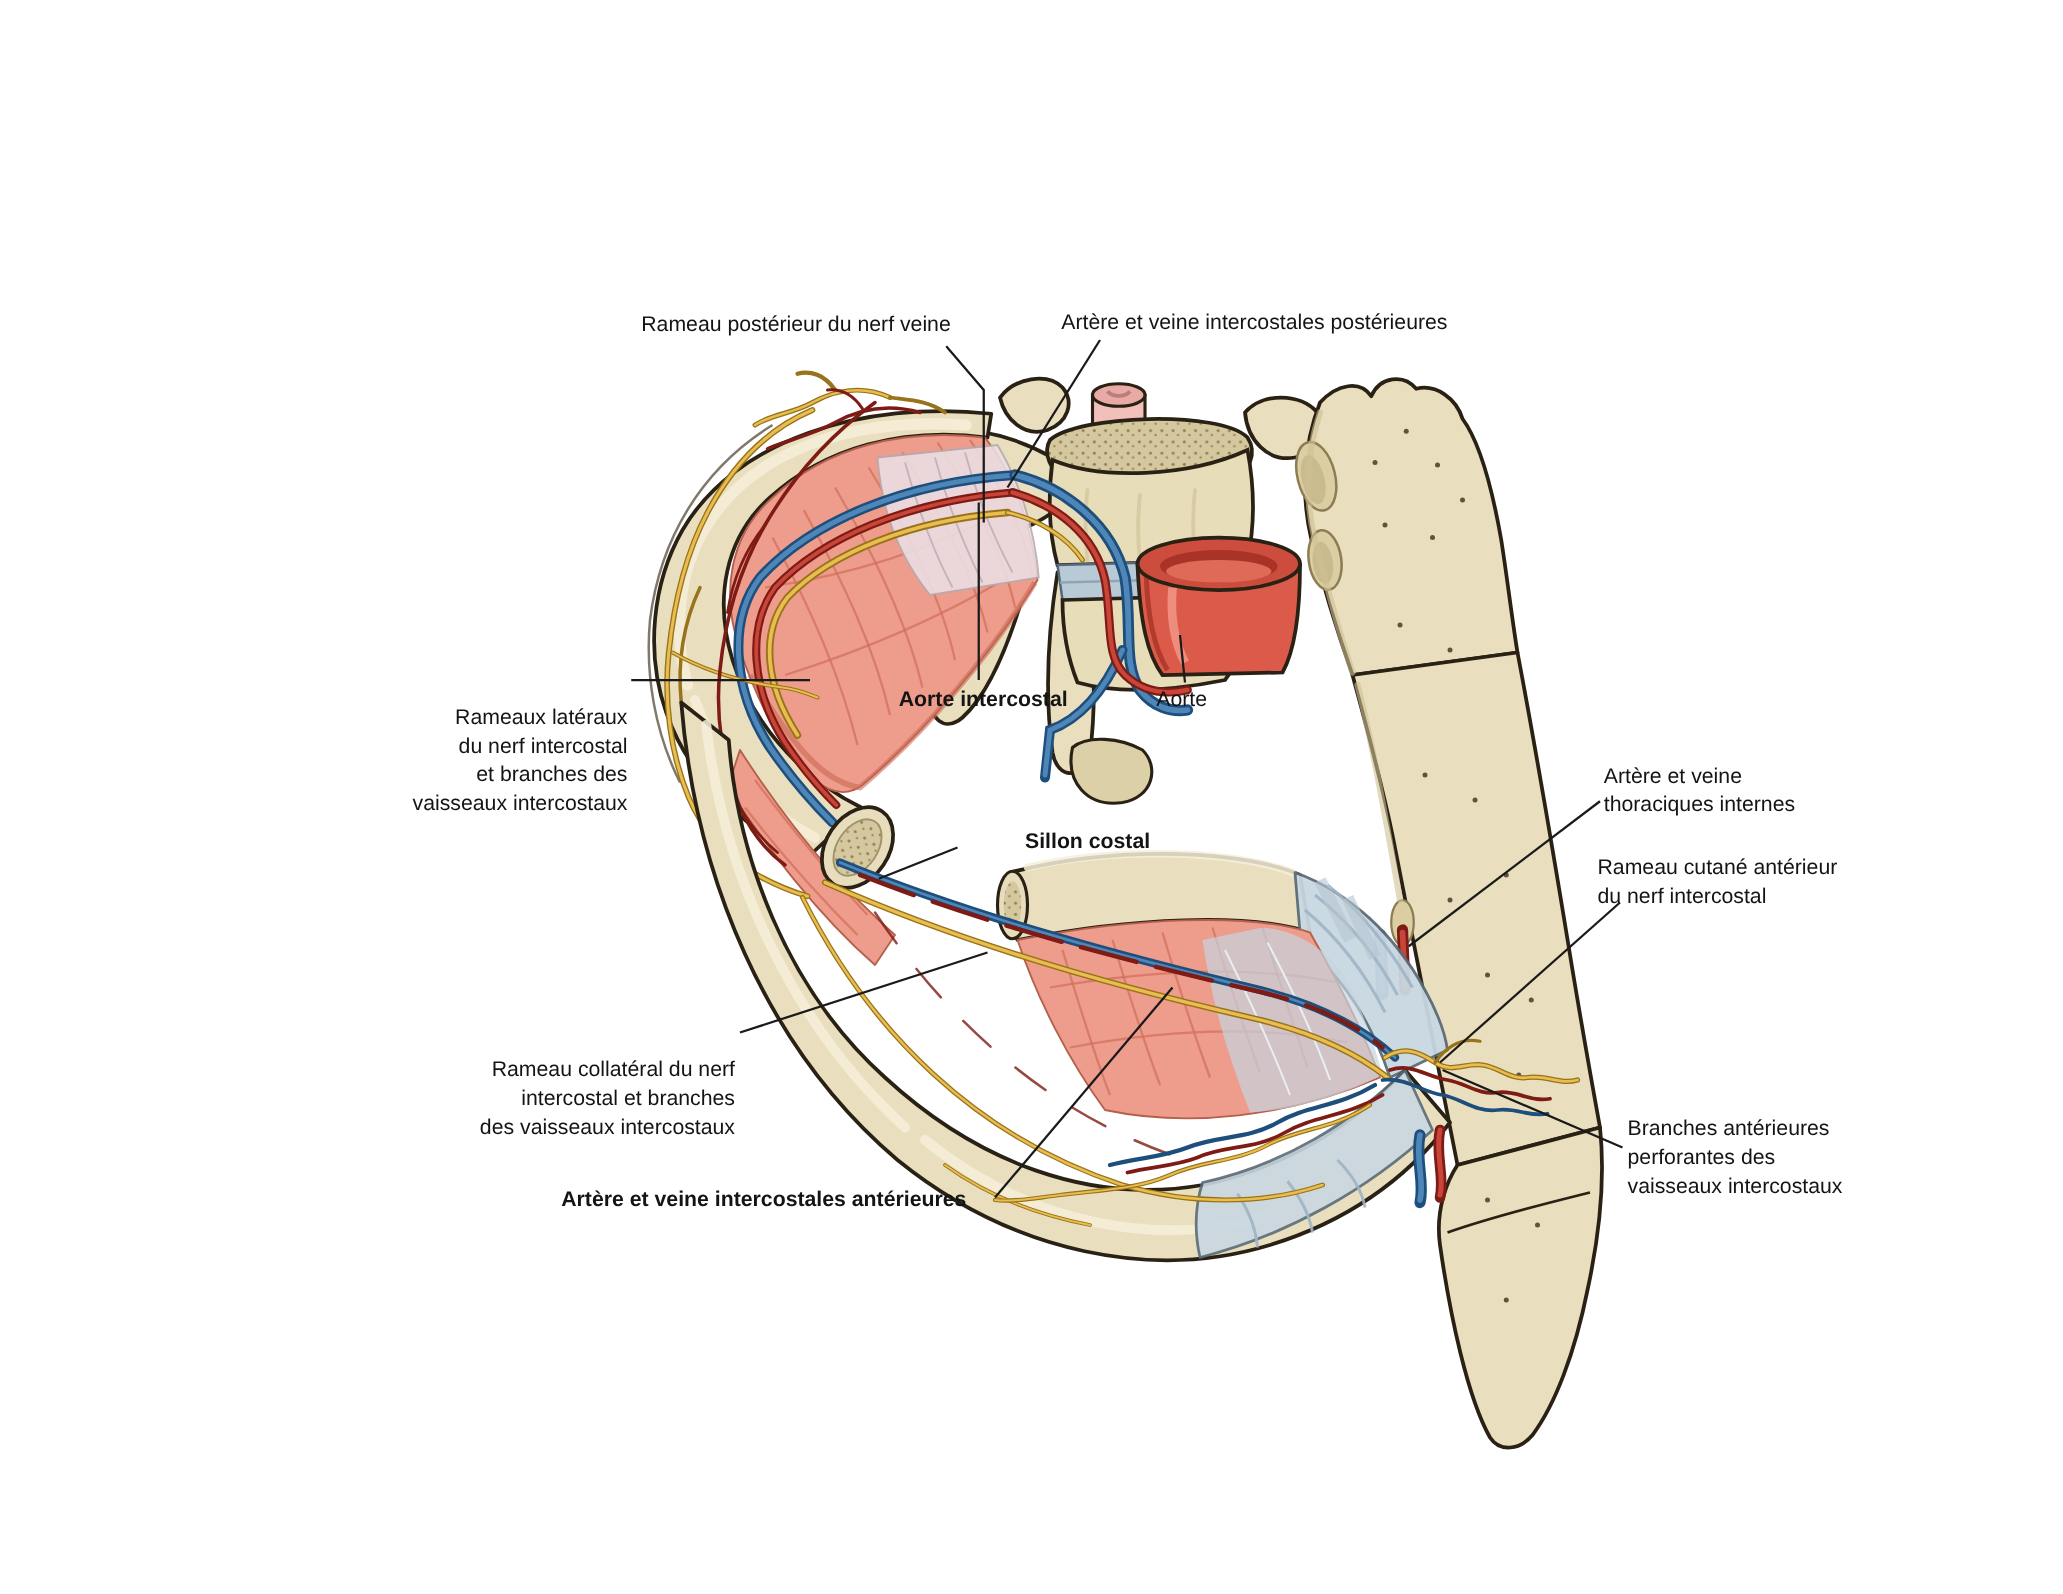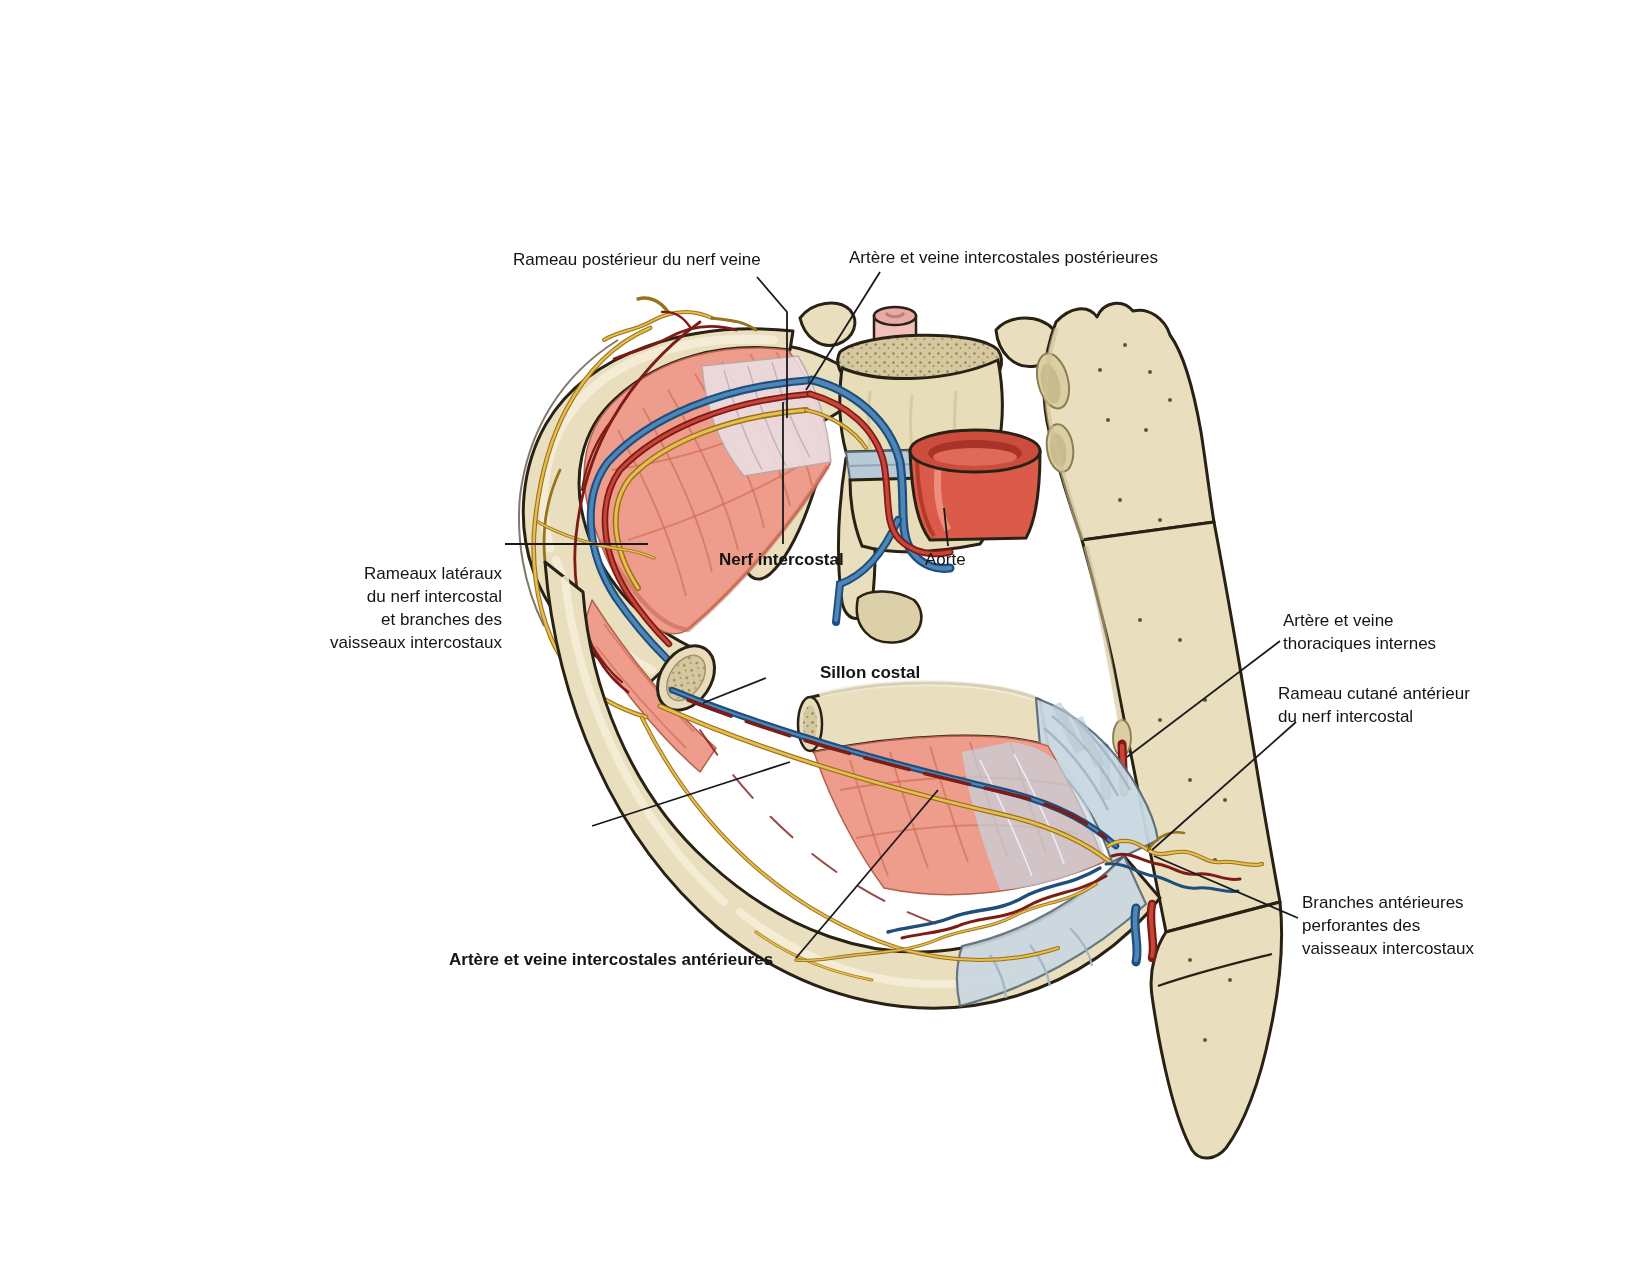--- a/index.html
+++ b/index.html
@@ -300,32 +300,35 @@
 
 <div class="anat-label" style="left:513px;top:248px;">Rameau postérieur du nerf veine</div>
 
 <div class="anat-label" style="left:849px;top:246px;">Artère et veine intercostales postérieures</div>
 
 <div class="anat-label ar" style="right:1148px;top:534px;">Rameaux latéraux
 du nerf intercostal
 et branches des
 vaisseaux intercostaux</div>
 
-<div class="anat-label bold" style="left:719px;top:548px;">Nerf intercostal</div>
+<div class="anat-label bold" style="left:719px;top:548px;">Aorte intercostal</div>
 
 <div class="anat-label" style="left:925px;top:548px;">Aorte</div>
 
 <div class="anat-label bold" style="left:772px;top:661px;margin-left:48px;">Sillon costal</div>
 
 <div class="anat-label" style="left:1283px;top:609px;">Artère et veine
 thoraciques internes</div>
 
 <div class="anat-label" style="left:1278px;top:682px;">Rameau cutané antérieur
 du nerf intercostal</div>
 
+<div class="anat-label ar" style="right:1062px;top:816px;">Rameau collatéral du nerf
+intercostal et branches
+des vaisseaux intercostaux</div>
 
 <div class="anat-label bold" style="left:449px;top:948px;">Artère et veine intercostales antérieures</div>
 
 <div class="anat-label" style="left:1302px;top:891px;">Branches antérieures
 perforantes des
 vaisseaux intercostaux</div>
 
 </div>
 
 </body></html>

